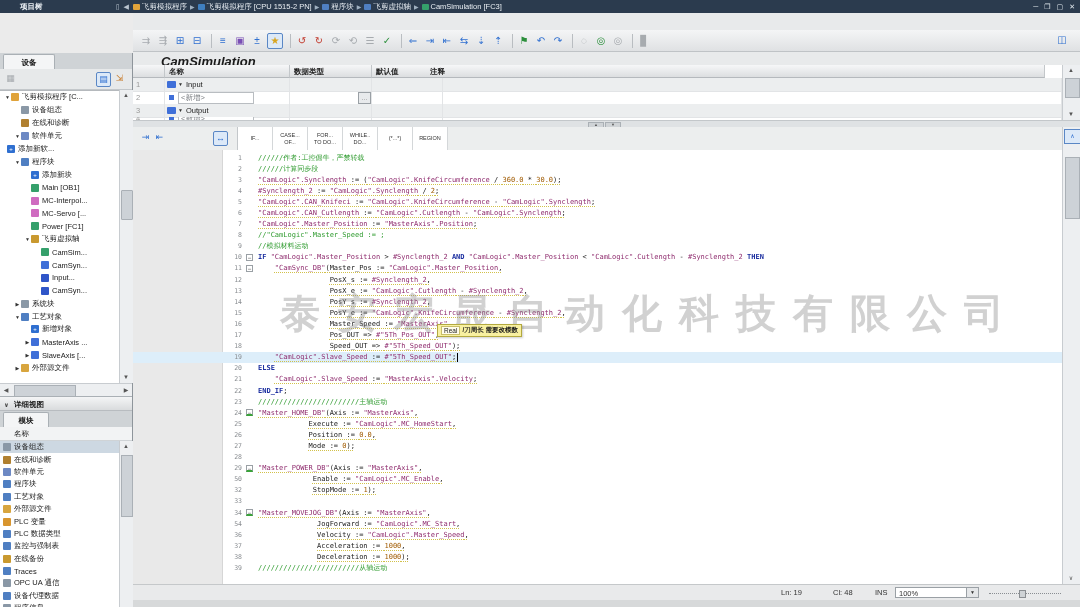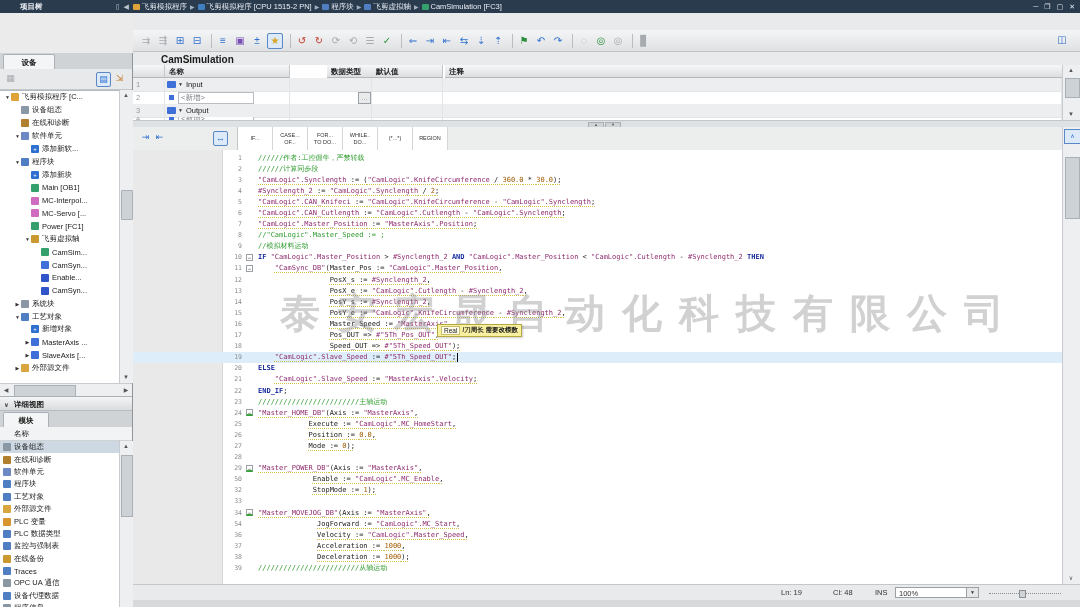--- a/index.html
+++ b/index.html
@@ -55,21 +55,21 @@
   .k-proxy{background:#4f7fc2}.k-info{background:#8a98a6}.k-alarms{background:#4f7fc2}.k-textlist{background:#8a98a6}
   .k-plc{background:#3f7fbf}.k-block{background:#35a06b}
   
   #main{left:133px;top:13px;width:947px;height:594px;background:#e8eaeb;}
   #main-toolbar{left:0;top:17px;width:947px;height:22px;background:linear-gradient(#f4f5f6,#dfe1e3);border-bottom:1px solid #bfc3c6;display:flex;align-items:center;padding-left:6px;box-sizing:border-box;}
   .mtb-ico{width:14px;height:14px;margin-right:3px;text-align:center;line-height:14px;font-size:10px;border-radius:2px;}
   .mtb-sep{width:1px;height:14px;background:#b9bdc1;margin:0 4px;}
   .c-blue{color:#2f6fd0}.c-green{color:#2c8f3c}.c-red{color:#c23b2e}.c-purple{color:#7a4fb5}.c-dim{color:#a7abaf}.c-gold{color:#d8a520}
   .ico-sel{border:1px solid #5a87c5;background:#dce9f8;}
   #split-ico{position:absolute;right:8px;top:3px;}
-  #ed-title{left:28px;top:41px;font-weight:bold;font-size:10px;}
+  #ed-title{left:28px;top:41px;font-weight:bold;font-size:13px;font-style:italic;}
   
   #if-table{left:0;top:52px;width:947px;height:55px;background:#fff;}
   .t-hdr{position:absolute;top:0;height:13px;background:linear-gradient(#f6f7f8,#dcdee0);border-right:1px solid #c3c7ca;border-bottom:1px solid #b5b9bd;font-size:7.5px;font-weight:bold;line-height:13px;padding-left:4px;box-sizing:border-box;color:#222;}
   .t-row{position:absolute;left:0;width:929px;height:13px;border-bottom:1px solid #e2e4e6;display:flex;align-items:center;font-size:7.5px;}
   .t-row.shade{background:#eceeef;}
   .t-cell{height:13px;line-height:13px;box-sizing:border-box;border-right:1px solid #e2e4e6;}
   .rn{width:32px;text-align:left;padding-left:3px;color:#999;}
   .t-ico-io{width:9px;height:7px;background:#3f6fd8;border-radius:1px;margin:0 2px;flex:none;}
   .t-dot{width:5px;height:5px;background:#3f6fd8;margin:0 4px 0 4px;flex:none;}
   .t-exp{font-size:5px;width:8px;color:#333;}
@@ -182,21 +182,21 @@
         <div class="tree-row" style="padding-left: 14px;">
           <span class="tw-exp"></span>
           <span class="ticon k-diagnostics"></span>
           <span class="lbl">在线和诊断</span>
         </div>
         <div class="tree-row" style="padding-left: 14px;">
           <span class="tw-exp">▼</span>
           <span class="ticon k-folder-sw"></span>
           <span class="lbl">软件单元</span>
         </div>
-        <div class="tree-row" style="padding-left: 24px;">
+        <div class="tree-row" style="">
           <span class="tw-exp"></span>
           <span class="ticon k-add">+</span>
           <span class="lbl">添加新软...</span>
         </div>
         <div class="tree-row" style="padding-left: 14px;">
           <span class="tw-exp">▼</span>
           <span class="ticon k-folder"></span>
           <span class="lbl">程序块</span>
         </div>
         <div class="tree-row" style="padding-left: 24px;">
@@ -235,21 +235,21 @@
           <span class="lbl">CamSim...</span>
         </div>
         <div class="tree-row" style="padding-left: 34px;">
           <span class="tw-exp"></span>
           <span class="ticon k-fb"></span>
           <span class="lbl">CamSyn...</span>
         </div>
         <div class="tree-row" style="padding-left: 34px;">
           <span class="tw-exp"></span>
           <span class="ticon k-db"></span>
-          <span class="lbl">Enable...</span>
+          <span class="lbl">Input...</span>
         </div>
         <div class="tree-row" style="padding-left: 34px;">
           <span class="tw-exp"></span>
           <span class="ticon k-db"></span>
           <span class="lbl">CamSyn...</span>
         </div>
         <div class="tree-row" style="padding-left: 14px;">
           <span class="tw-exp">▶</span>
           <span class="ticon k-folder-sys"></span>
           <span class="lbl">系统块</span>
@@ -408,23 +408,23 @@
           <span class="mtb-sep"></span>
           <span class="mtb-ico c-dim">▊</span>
         </span>
       <span id="split-ico" class="mtb-ico c-blue">◫</span>
     </div>
     <div id="ed-title" class="abs">CamSimulation</div>
 
     <div id="if-table" class="abs">
       <div id="t-headers">
           <div class="t-hdr" style="left: 32px; width: 125px;">名称</div>
-          <div class="t-hdr" style="left: 157px; width: 82px; margin-left: 37px;">数据类型</div>
+          <div class="t-hdr" style="left: 157px; width: 82px;">数据类型</div>
           <div class="t-hdr" style="left: 239px; width: 71px;">默认值</div>
-          <div class="t-hdr" style="left: 312px; width: 619px;">注释</div>
+          <div class="t-hdr" style="left: 293px; width: 619px;">注释</div>
           <div class="t-hdr" style="left: 0px; width: 32px;"></div>
         </div>
       <div id="t-rows">
           <div class="t-row shade" style="top: 13px;">
             <span class="t-cell rn">1</span>
             <span class="t-cell" style="width: 125px; display: flex; align-items: center;">
               <span class="t-ico-io"></span>
               <span class="t-exp">▼</span>
               <span>Input</span>
             </span>

